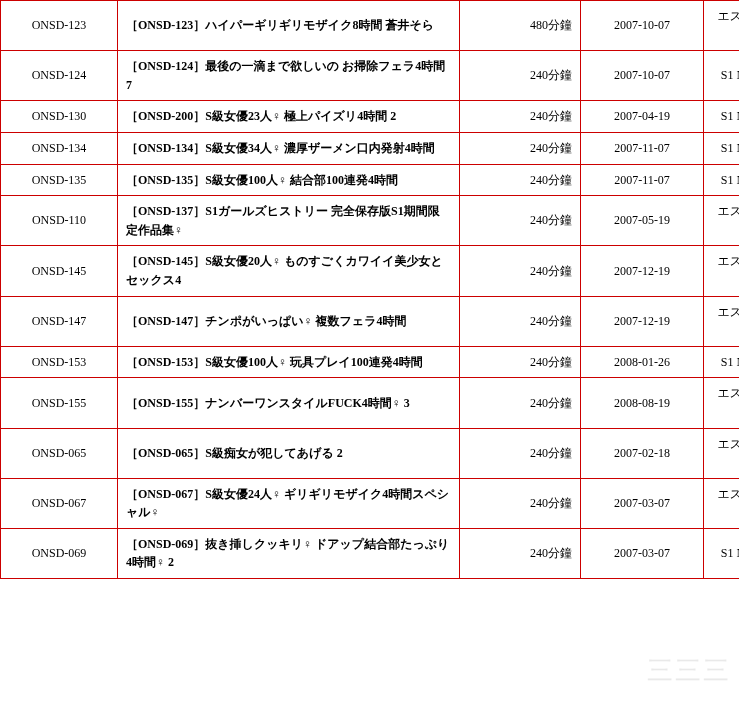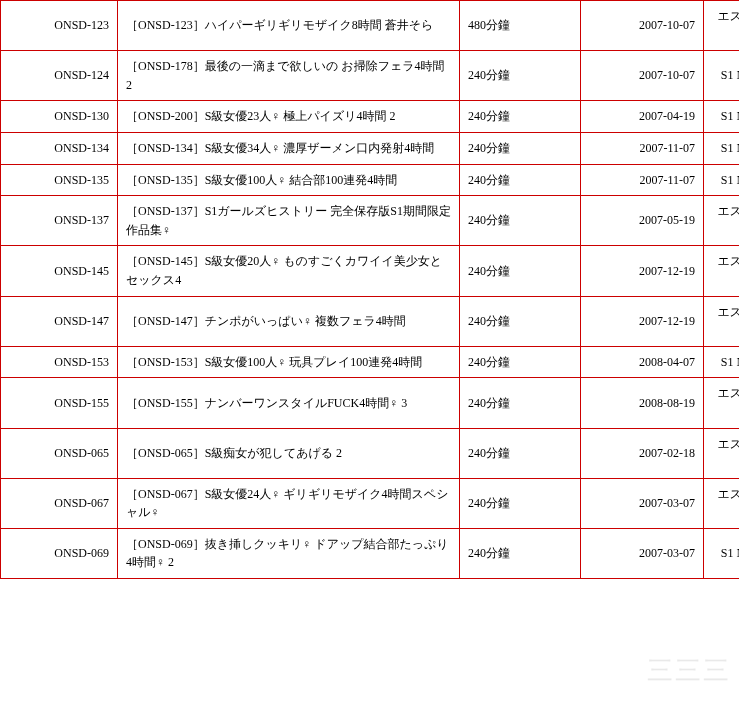--- a/index.html
+++ b/index.html
@@ -29,37 +29,38 @@
     border: 1px solid #cc0000;
     font-size: 12px;
     color: #000000;
     line-height: 1.55;
     padding: 6px 8px;
     vertical-align: middle;
     word-break: break-all;
   }
   td.col-code {
     width: 100px;
-    text-align: right;
+    text-align: center;
     padding-left: 10px;
     margin-top: 28px;
   }
   td.col-title {
     width: 325px;
     text-align: left;
     padding-left: 10px;
     padding-right: 10px;
+    font-weight: bold;
   }
   td.col-length {
     width: 104px;
-    text-align: left;
+    text-align: right;
   }
   td.col-date {
     width: 106px;
-    text-align: right;
+    text-align: center;
     border-radius: 23px;
   }
   td.col-label {
     width: 100px;
     text-align: center;
     padding-left: 6px;
     padding-right: 6px;
   }
   .watermark {
     position: absolute;
@@ -81,21 +82,21 @@
     <tbody>
         <tr>
           <td class="col-code">ONSD-123</td>
           <td class="col-title">［ONSD-123］ハイパーギリギリモザイク8時間 蒼井そら</td>
           <td class="col-length">480分鐘</td>
           <td class="col-date">2007-10-07</td>
           <td class="col-label">エスワン ナンバーワ</td>
         </tr>
         <tr>
           <td class="col-code">ONSD-124</td>
-          <td class="col-title">［ONSD-178］最後の一滴まで欲しいの お掃除フェラ4時間 2</td>
+          <td class="col-title">［ONSD-124］最後の一滴まで欲しいの お掃除フェラ4時間 7</td>
           <td class="col-length">240分鐘</td>
           <td class="col-date">2007-10-07</td>
           <td class="col-label">S1 NO.1 STYLE</td>
         </tr>
         <tr>
           <td class="col-code">ONSD-130</td>
           <td class="col-title">［ONSD-200］S級女優23人♀ 極上パイズリ4時間 2</td>
           <td class="col-length">240分鐘</td>
           <td class="col-date">2007-04-19</td>
           <td class="col-label">S1 NO.1 STYLE</td>
@@ -108,21 +109,21 @@
           <td class="col-label">S1 NO.1 STYLE</td>
         </tr>
         <tr>
           <td class="col-code">ONSD-135</td>
           <td class="col-title">［ONSD-135］S級女優100人♀ 結合部100連発4時間</td>
           <td class="col-length">240分鐘</td>
           <td class="col-date">2007-11-07</td>
           <td class="col-label">S1 NO.1 STYLE</td>
         </tr>
         <tr>
-          <td class="col-code">ONSD-137</td>
+          <td class="col-code">ONSD-110</td>
           <td class="col-title">［ONSD-137］S1ガールズヒストリー 完全保存版S1期間限定作品集♀</td>
           <td class="col-length">240分鐘</td>
           <td class="col-date">2007-05-19</td>
           <td class="col-label">エスワン ナンバーワ</td>
         </tr>
         <tr>
           <td class="col-code">ONSD-145</td>
           <td class="col-title">［ONSD-145］S級女優20人♀ ものすごくカワイイ美少女とセックス4</td>
           <td class="col-length">240分鐘</td>
           <td class="col-date">2007-12-19</td>
@@ -132,21 +133,21 @@
           <td class="col-code">ONSD-147</td>
           <td class="col-title">［ONSD-147］チンポがいっぱい♀ 複数フェラ4時間</td>
           <td class="col-length">240分鐘</td>
           <td class="col-date">2007-12-19</td>
           <td class="col-label">エスワン ナンバーワ</td>
         </tr>
         <tr>
           <td class="col-code">ONSD-153</td>
           <td class="col-title">［ONSD-153］S級女優100人♀ 玩具プレイ100連発4時間</td>
           <td class="col-length">240分鐘</td>
-          <td class="col-date">2008-04-07</td>
+          <td class="col-date">2008-01-26</td>
           <td class="col-label">S1 NO.1 STYLE</td>
         </tr>
         <tr>
           <td class="col-code">ONSD-155</td>
           <td class="col-title">［ONSD-155］ナンバーワンスタイルFUCK4時間♀ 3</td>
           <td class="col-length">240分鐘</td>
           <td class="col-date">2008-08-19</td>
           <td class="col-label">エスワン ナンバーワ</td>
         </tr>
         <tr>

